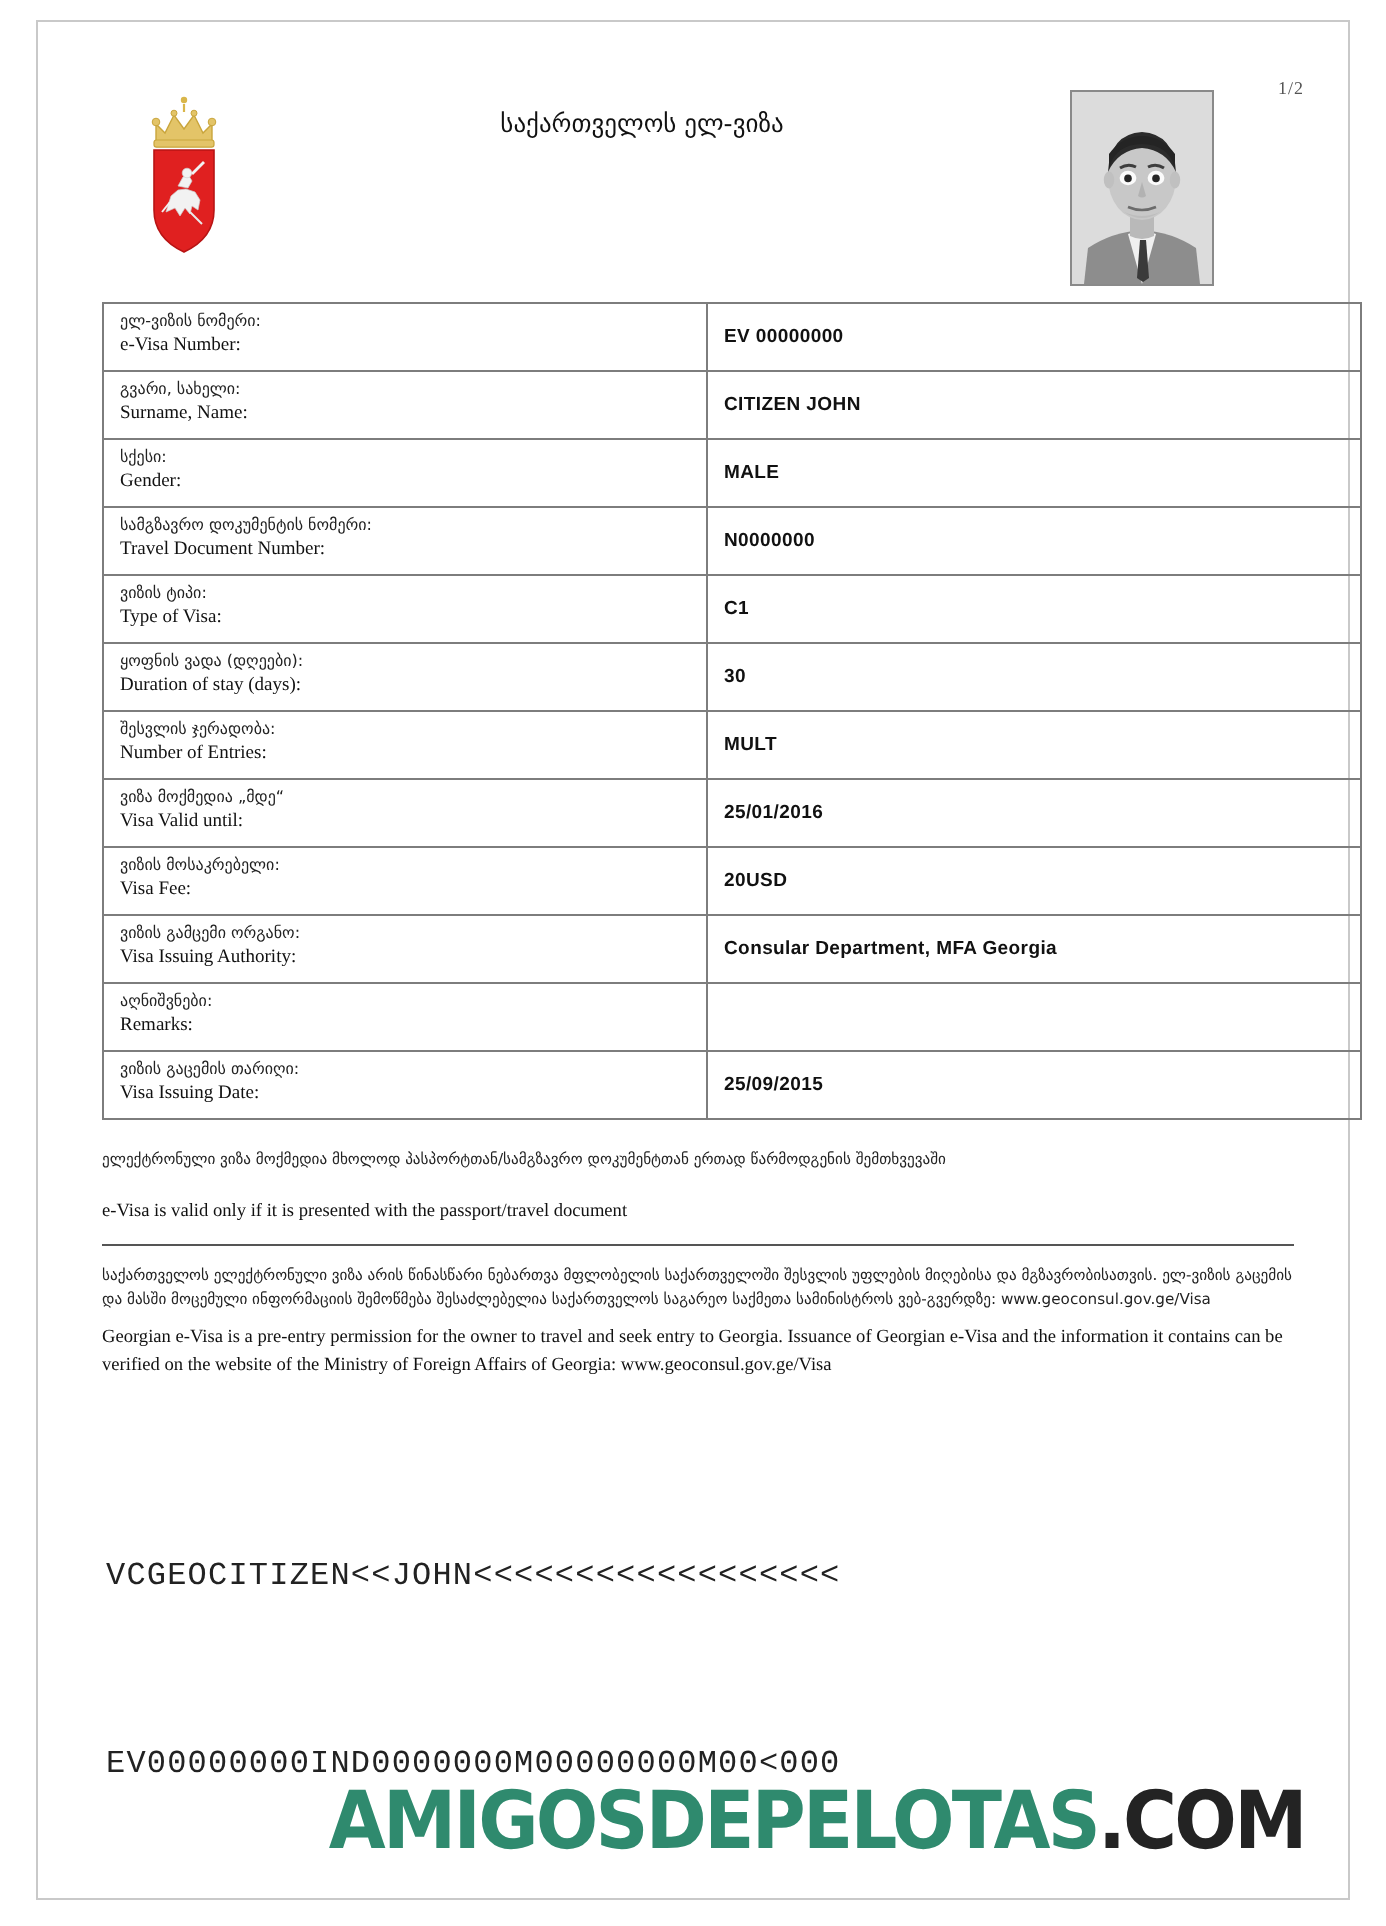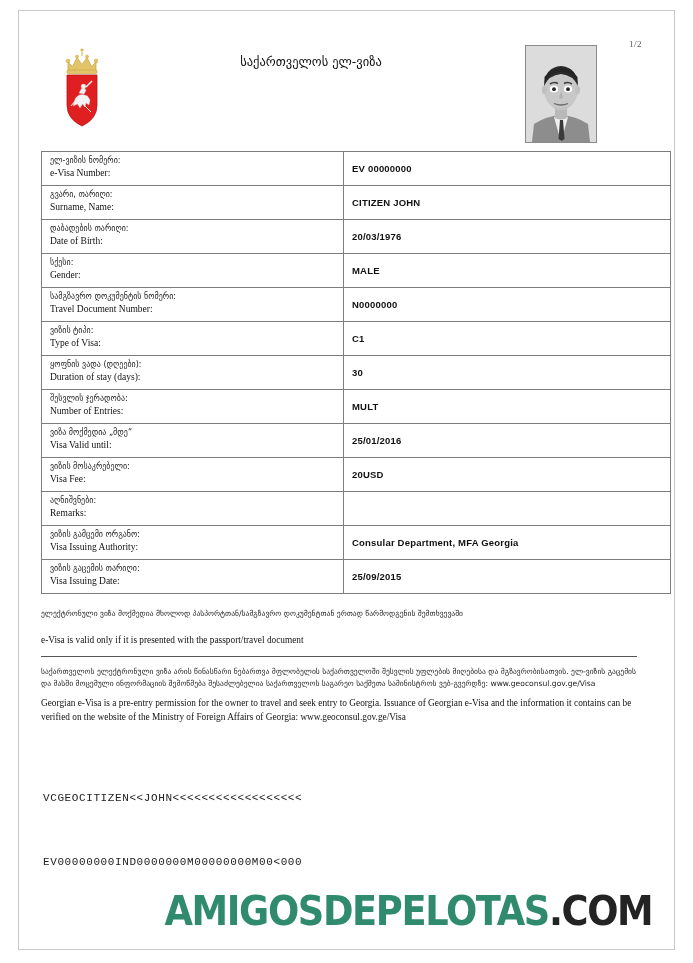--- a/index.html
+++ b/index.html
@@ -24,21 +24,21 @@
     top: 10px;
     width: 657px;
     height: 940px;
     border: 1px solid #c9c9c9;
     box-sizing: border-box;
     background: #fff;
   }
 
   .page-inner {
     position: absolute;
-    left: 12px;
+    left: 22px;
     top: 12px;
     width: 613px;
   }
 
   
   .header {
     position: relative;
     height: 128px;
   }
   .page-no {
@@ -145,21 +145,21 @@
     margin: 8px 0 9px 0;
     width: 596px;
   }
   .note-block-2 .note-ka { line-height: 1.6; }
   .note-block-2 .note-en { margin-top: 7px; }
 
   
   .mrz {
     margin: 20px 0 0 12px;
     font-family: "Liberation Mono", "DejaVu Sans Mono", monospace;
-    font-size: 11px;
+    font-size: 16px;
     letter-spacing: .6px;
     line-height: 1.95;
     color: #222;
     white-space: pre;
   }
 
   
   .watermark {
     position: absolute;
     right: 22px;
@@ -259,33 +259,26 @@
         <tr>
           <td class="lbl">
             <span class="ka">ელ-ვიზის ნომერი:</span>
             <span class="en">e-Visa Number:</span>
           </td>
           <td class="val">EV 00000000</td>
         </tr>
 
         <tr>
           <td class="lbl">
-            <span class="ka">გვარი, თარიღი:</span>
+            <span class="ka">გვარი, სახელი:</span>
             <span class="en">Surname, Name:</span>
           </td>
           <td class="val">CITIZEN JOHN</td>
         </tr>
 
-        <tr>
-          <td class="lbl">
-            <span class="ka">დაბადების თარიღი:</span>
-            <span class="en">Date of Birth:</span>
-          </td>
-          <td class="val">20/03/1976</td>
-        </tr>
 
         <tr>
           <td class="lbl">
             <span class="ka">სქესი:</span>
             <span class="en">Gender:</span>
           </td>
           <td class="val">MALE</td>
         </tr>
 
         <tr>
@@ -332,32 +325,32 @@
         <tr>
           <td class="lbl">
             <span class="ka">ვიზის მოსაკრებელი:</span>
             <span class="en">Visa Fee:</span>
           </td>
           <td class="val">20USD</td>
         </tr>
 
         <tr>
           <td class="lbl">
+            <span class="ka">ვიზის გამცემი ორგანო:</span>
+            <span class="en">Visa Issuing Authority:</span>
+          </td>
+          <td class="val">Consular Department, MFA Georgia</td>
+        </tr>
+
+        <tr>
+          <td class="lbl">
             <span class="ka">აღნიშვნები:</span>
             <span class="en">Remarks:</span>
           </td>
           <td class="val"></td>
-        </tr>
-
-        <tr>
-          <td class="lbl">
-            <span class="ka">ვიზის გამცემი ორგანო:</span>
-            <span class="en">Visa Issuing Authority:</span>
-          </td>
-          <td class="val">Consular Department, MFA Georgia</td>
         </tr>
 
         <tr>
           <td class="lbl">
             <span class="ka">ვიზის გაცემის თარიღი:</span>
             <span class="en">Visa Issuing Date:</span>
           </td>
           <td class="val">25/09/2015</td>
         </tr>
 

